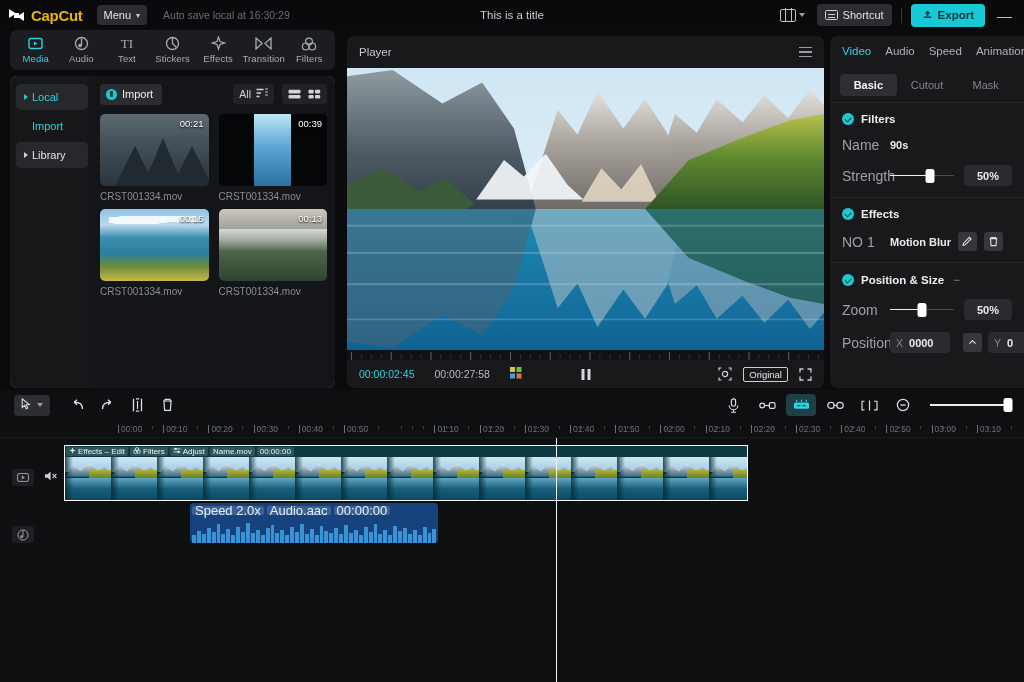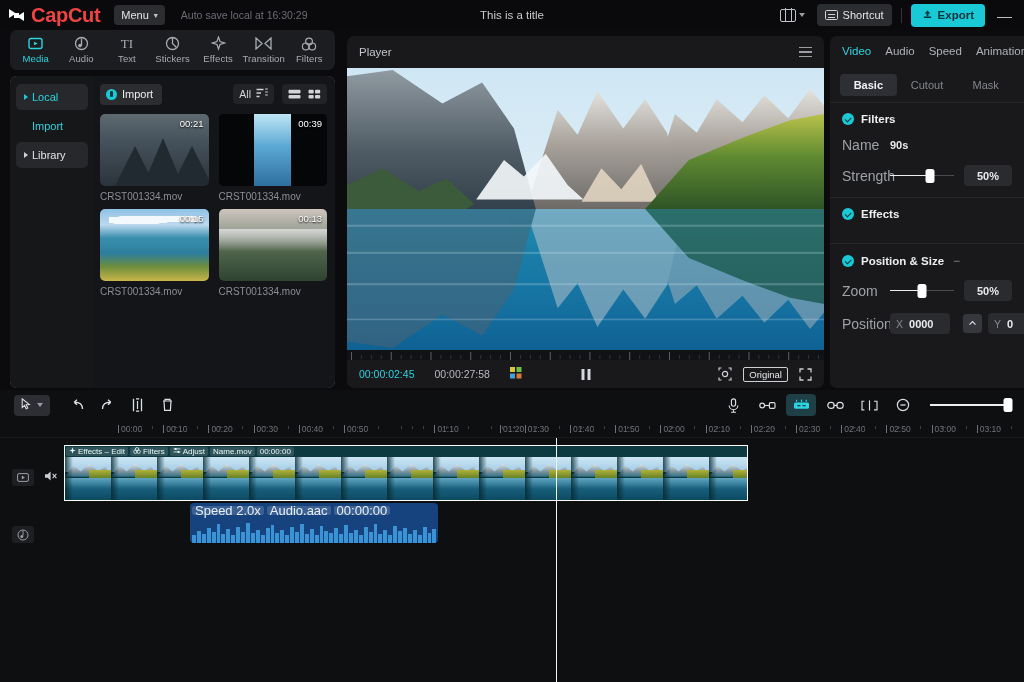--- a/index.html
+++ b/index.html
@@ -10,21 +10,21 @@
     color:#d8dadd;
     font-size:12px;
     -webkit-font-smoothing:antialiased;
   }
   .app { width:1024px; height:682px; position:relative; display:flex; flex-direction:column; background:#0b0b0d; }
 
   
   .topbar { height:30px; background:#0a0a0c; display:flex; align-items:center; padding:0 8px; flex:0 0 30px; position:relative; }
   .logo-wrap { display:flex; align-items:center; gap:6px; }
   .logo-mark { width:17px; height:15px; position:relative; }
-  .logo-text { font-size:20px; font-weight:bold; color:#ef4444; letter-spacing:-0.3px; }
+  .logo-text { font-size:15px; font-weight:bold; color:#eab308; letter-spacing:-0.3px; }
   .menu-btn {
     margin-left:14px; background:#2c2d31; border-radius:4px; height:20px;
     display:flex; align-items:center; gap:5px; padding:0 7px; font-size:11px; color:#e2e4e7; cursor:pointer;
   }
   .menu-btn .chev { font-size:8px; opacity:.85; }
   .autosave { margin-left:16px; font-size:10.5px; color:#6a6d74; }
   .doc-title { position:absolute; left:0; right:0; text-align:center; font-size:11.5px; color:#c8cace; pointer-events:none; }
   .topright { margin-left:auto; display:flex; align-items:center; gap:0; position:relative; z-index:2; }
   .layout-btn { display:flex; align-items:center; gap:3px; padding:2px 6px; cursor:pointer; }
   .layout-ic { width:16px; height:13px; border:1.3px solid #bfc2c7; border-radius:2px; position:relative; }
@@ -568,20 +568,34 @@
           </span>
           <span class="numbox">50%</span>
         </div>
       </div>
 
       <div class="rsec">
         <div class="sechead">
           <span class="chk"></span>
           <span class="sectitle">Effects</span>
         </div>
+        <div class="row">
+          <span class="rlabel">NO 1</span>
+          <span class="rvalue">Motion Blur</span>
+          <span class="iconbtn">
+            <svg width="11" height="11" viewBox="0 0 11 11">
+                <path d="M1 9.2 L1.6 7.2 L7.4 1.4 L9 3 L3.2 8.8 Z" fill="none" stroke="#dcdfe3" stroke-width="1.1"></path>
+              </svg>
+          </span>
+          <span class="iconbtn">
+            <svg width="11" height="11" viewBox="0 0 11 11">
+                <path d="M1.6 2.6 h7.8 M3.2 2.6 V1.4 h4.6 v1.2 M2.5 2.6 l0.5 7 h5 l0.5 -7" fill="none" stroke="#dcdfe3" stroke-width="1.05"></path>
+              </svg>
+          </span>
+        </div>
       </div>
 
       <div class="rsec">
         <div class="sechead">
           <span class="chk"></span>
           <span class="sectitle">Position &amp; Size</span>
           <span class="dash">−</span>
         </div>
         <div class="row">
           <span class="rlabel">Zoom</span>
@@ -723,21 +737,21 @@
         <span class="minor" style="left: 366.6px;"></span>
         <span class="minor" style="left: 377.9px;"></span>
         <span class="tick" style="left: 389.2px; margin-top: 37px;">01:00</span>
         <span class="minor" style="left: 400.5px;"></span>
         <span class="minor" style="left: 411.8px;"></span>
         <span class="minor" style="left: 423.1px;"></span>
         <span class="tick" style="left: 434.4px;">01:10</span>
         <span class="minor" style="left: 445.7px;"></span>
         <span class="minor" style="left: 457px;"></span>
         <span class="minor" style="left: 468.3px;"></span>
-        <span class="tick" style="left: 500px;">01:20</span>
+        <span class="tick" style="left: 480px;">01:20</span>
         <span class="minor" style="left: 490.9px;"></span>
         <span class="minor" style="left: 502.2px;"></span>
         <span class="minor" style="left: 513.5px;"></span>
         <span class="tick" style="left: 524.8px;">01:30</span>
         <span class="minor" style="left: 536.1px;"></span>
         <span class="minor" style="left: 547.4px;"></span>
         <span class="minor" style="left: 558.7px;"></span>
         <span class="tick" style="left: 570px;">01:40</span>
         <span class="minor" style="left: 581.3px;"></span>
         <span class="minor" style="left: 592.6px;"></span>

